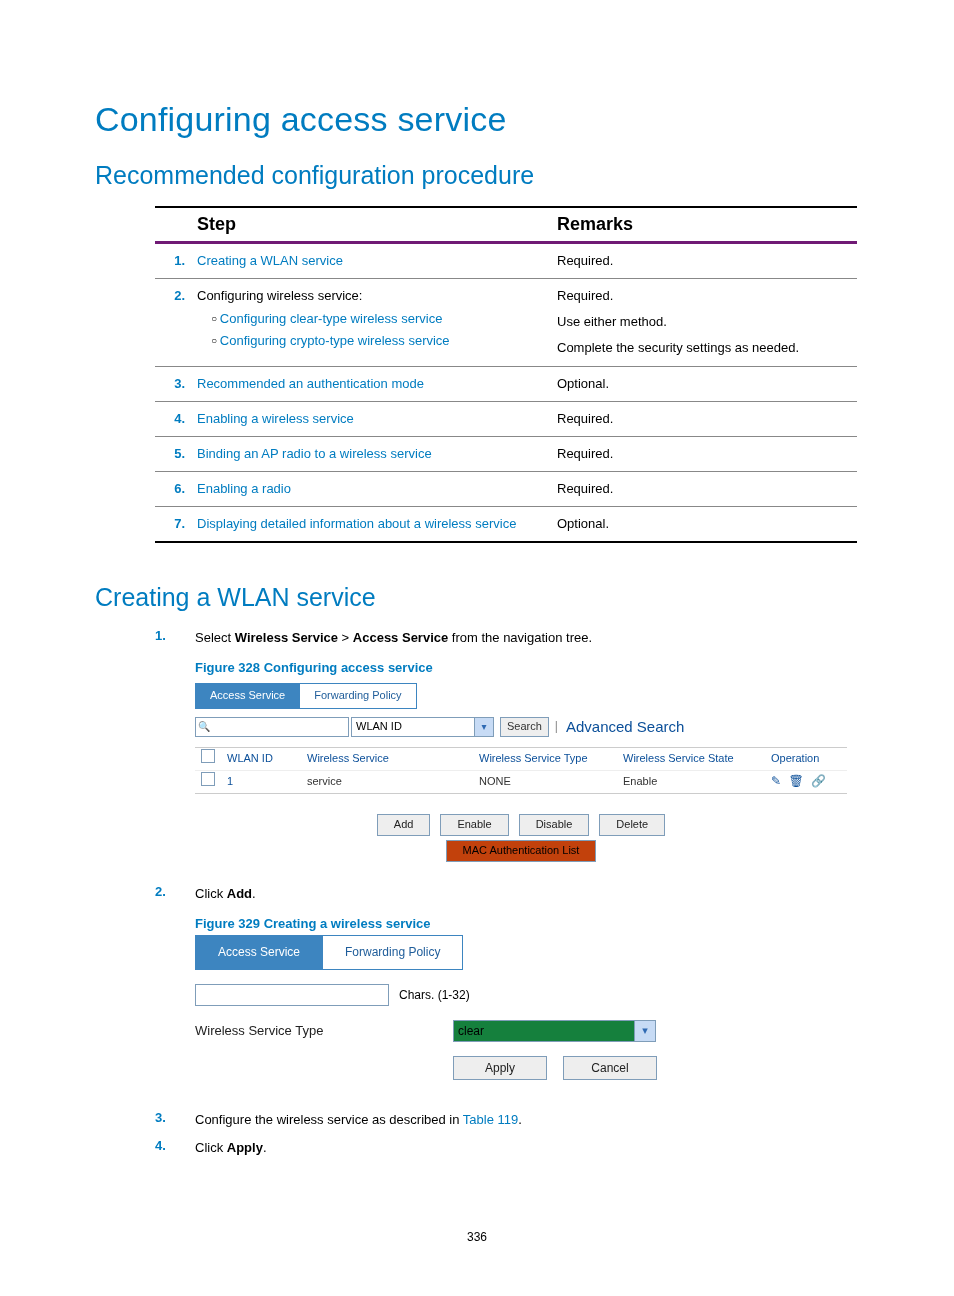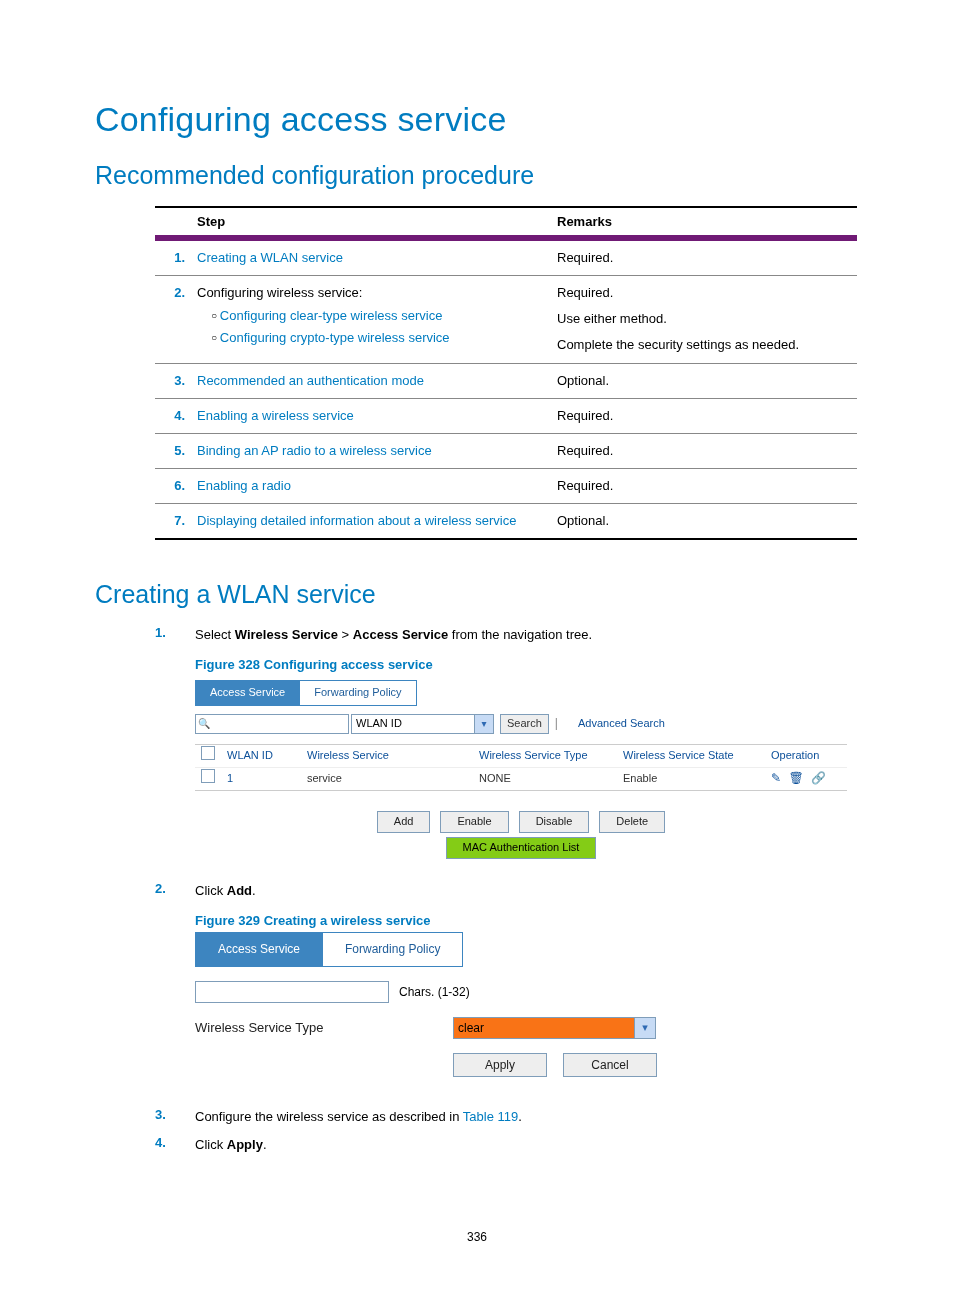--- a/index.html
+++ b/index.html
@@ -36,23 +36,23 @@
     width: 702px;
     margin-left: 60px;
     border-collapse: collapse;
     border-top: 2px solid #000;
     border-bottom: 2px solid #000;
     margin-bottom: 40px;
   }
   .proc-table th {
     text-align: left;
     font-weight: 700;
-    font-size: 13px;
+    font-size: 18px;
     padding: 6px 4px;
-    border-bottom: 6px solid #701a75;
+    border-bottom: 3px solid #701a75;
     vertical-align: top;
   }
   .proc-table td {
     padding: 7px 4px;
     border-bottom: 1px solid #888;
     vertical-align: top;
     font-size: 13px;
     line-height: 1.55;
   }
   .proc-table tr:last-child td { border-bottom: none; }
@@ -74,21 +74,21 @@
   .fig328 { width:652px; font-size:12px; }
   .tabstrip1 { height:24px; background:#fff; display:flex; align-items:flex-end; }
   .tab-active1 { background:#3d85c0; color:#fff; padding:5px 14px; height:14px; display:flex; align-items:center; border:1px solid #3d85c0; font-size:11px;}
   .tab-inactive1 { background:#fff; color:#1f5d9a; padding:5px 14px; height:14px; display:flex; align-items:center; border:1px solid #3d85c0; border-left:none; font-size:11px;}
   .searchbar { display:flex; align-items:center; margin-top:6px; height:24px; }
   .searchbar .sinput { border:1px solid #7f9db9; width:150px; height:18px; display:flex; align-items:center; padding-left:2px; color:#aaa; font-size:11px;}
   .searchbar .mag { font-size:10px; color:#9cb1cc; margin-right:2px;}
   .searchbar .dd { border:1px solid #7f9db9; border-left:1px solid #7f9db9; height:18px; width:118px; padding-left:4px; font-size:11px; display:flex; align-items:center; background:#fff; margin-left:2px;}
   .searchbar .ddarrow { width:18px; height:18px; background:#c7dbf5; border:1px solid #7f9db9; display:flex; align-items:center; justify-content:center; color:#2f6ab3; font-size:10px; border-left:none;}
   .searchbar .btn { border:1px solid #7f9db9; background:#eee; height:18px; padding:0 6px; font-size:11px; margin-left:6px; display:flex; align-items:center; color:#333;}
-  .searchbar .adv { color:#0b4f99; margin-left:20px; font-size:11px;}
+  .searchbar .adv { color:#0b4f99; margin-left:8px; font-size:15px;}
 
   .gridtbl { width:100%; margin-top:8px; border-top:1px solid #ccc; border-bottom:1px solid #ccc; font-size:11px; }
   .gridhead { display:flex; align-items:center; height:22px; color:#0b4f99; }
   .gridhead > div, .gridrow > div { padding: 4px 6px; box-sizing:border-box; }
   .c-chk {width:26px;}
   .c-wid {width:80px;}
   .c-ws  {width:172px;}
   .c-wst {width:144px;}
   .c-wss {width:148px;}
   .c-op  {width:82px; text-align:left;}
@@ -104,21 +104,21 @@
   
   .fig329 { width:640px; font-size:12px; }
   .tabstrip2 { height:30px; display:flex; align-items:flex-end; }
   .tab-active2 { background:#3d85c0; color:#fff; padding:7px 22px; border:1px solid #3d85c0; font-size:12px;}
   .tab-inactive2 { background:#fff; color:#1f5d9a; padding:7px 22px; border:1px solid #3d85c0; border-left:none; font-size:12px;}
   .formrow { display:flex; align-items:center; margin-top:14px; }
   .formlbl { width:258px; font-size:13px; color:#222; }
   .txtin { border:1px solid #7f9db9; width:192px; height:20px; }
   .formhint { font-size:12px; margin-left:10px; color:#000;}
   .selwrap { display:flex; }
-  .sel { border:1px solid #7f9db9; width:176px; height:20px; padding-left:4px; font-size:12px; display:flex; align-items:center; background:#f97316;}
+  .sel { border:1px solid #7f9db9; width:176px; height:20px; padding-left:4px; font-size:12px; display:flex; align-items:center; background:#15803d;}
   .selarrow { width:20px; height:20px; background:#c7dbf5; border:1px solid #7f9db9; border-left:none; display:flex; align-items:center; justify-content:center; color:#2f6ab3; font-size:11px;}
   .formbtns { display:flex; margin-top:14px; margin-left:258px;}
   .formbtns .b { border:1px solid #7f9db9; background:#eee; height:22px; width:92px; font-size:12px; display:flex; align-items:center; justify-content:center; color:#222;}
   .formbtns .b + .b { margin-left:16px;}
 
   .pagenum { position:absolute; bottom:52px; left:0; right:0; text-align:center; font-size:12px; }
 </style>
 </head>
 <body>
 
@@ -227,21 +227,21 @@
               </div>
             </div>
           </div>
           <div class="btnrow">
             <div class="b">Add</div>
             <div class="b">Enable</div>
             <div class="b">Disable</div>
             <div class="b">Delete</div>
           </div>
           <div class="btnrow2">
-            <div class="b" style="border:1px solid #7f9db9;background:#84cc16;height:20px;padding:0 16px;font-size:11px;display:flex;align-items:center;">MAC Authentication List</div>
+            <div class="b" style="border:1px solid #7f9db9;background:#c2410c;height:20px;padding:0 16px;font-size:11px;display:flex;align-items:center;">MAC Authentication List</div>
           </div>
         </div>
       </div>
     </div>
 
     <div class="ol-row" style="margin-top:22px;">
       <div class="ol-num">2.</div>
       <div class="ol-body">
         <span>Click </span><span class="bold">Add</span><span>.</span>
         <div class="fig-caption">Figure 329 Creating a wireless service</div>

